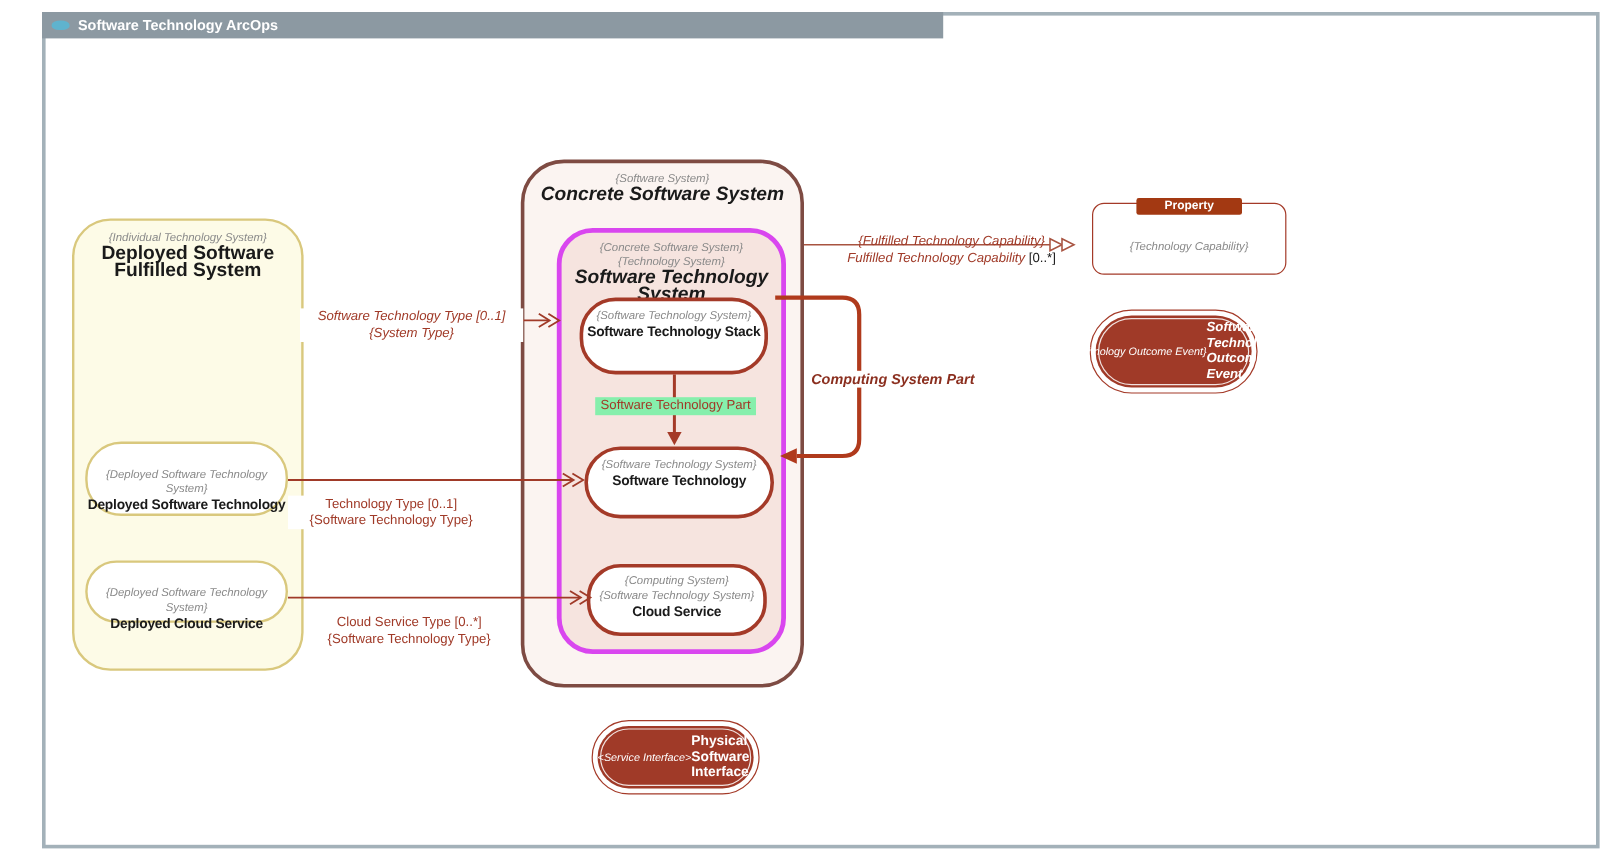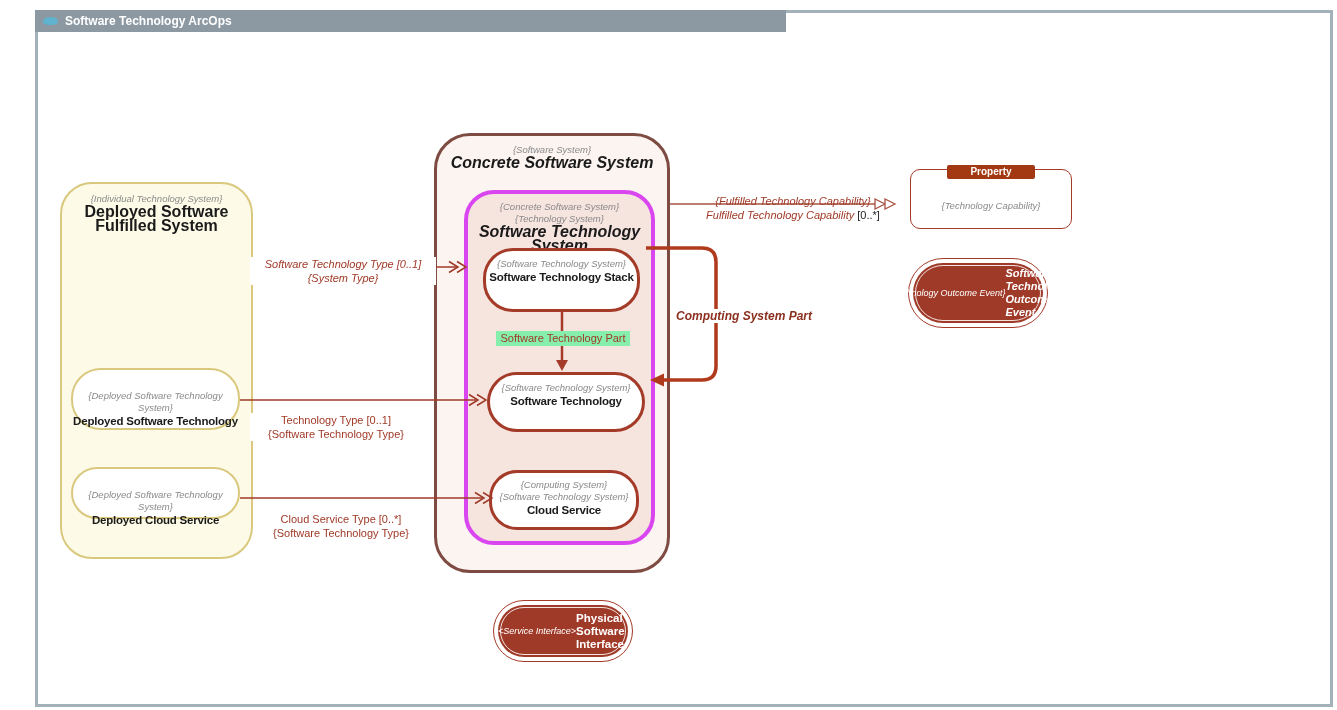--- a/index.html
+++ b/index.html
@@ -162,21 +162,21 @@
       <path d="M646,248 H702 Q716,248 716,262 V366 Q716,380 702,380 H664" stroke="#B03A1C" stroke-width="3.5" fill="none"></path>
       <polygon points="650,380 664,373.5 664,386.5" fill="#B03A1C"></polygon>
     </g>
   </svg>
 
   <div class="rel-label it" style="left:250px;top:229px;width:186px;">
     <div>Software Technology Type [0..1]</div>
     <div>{System Type}</div>
   </div>
 
-  <div class="rel-label" style="left:250px;top:385px;width:172px;">
+  <div class="rel-label" style="left:240px;top:385px;width:172px;">
     <div>Technology Type [0..1]</div>
     <div>{Software Technology Type}</div>
   </div>
 
   <div class="rel-label" style="left:255px;top:484px;width:172px;">
     <div>Cloud Service Type [0..*]</div>
     <div>{Software Technology Type}</div>
   </div>
 
   <div class="rel-label it" style="left:694px;top:166px;width:198px;background:transparent;">

